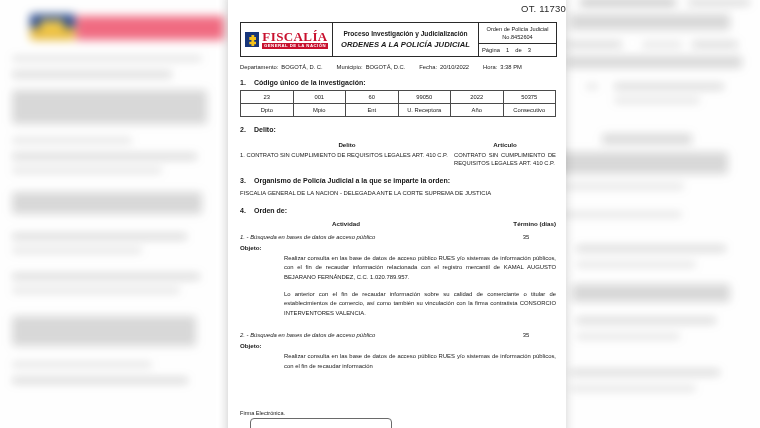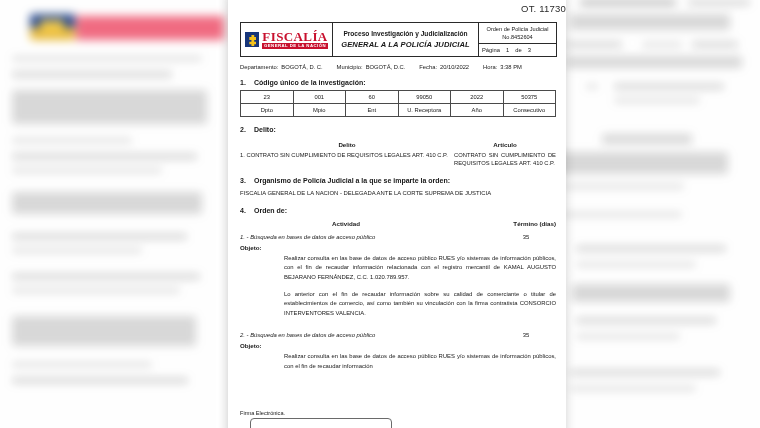--- a/index.html
+++ b/index.html
@@ -305,21 +305,21 @@
             <div class="logo-wrap">
               <div class="logo-mark"></div>
               <div class="logo-text">
                 <div class="logo-fisc">FISCALÍA</div>
                 <div class="logo-sub">GENERAL DE LA NACIÓN</div>
               </div>
             </div>
           </td>
           <td class="hdr-mid-cell">
             <div class="hdr-proc">Proceso Investigación  y Judicialización</div>
-            <div class="hdr-ord">GENERAL A LA POLICÍA JUDICIAL</div>
+            <div class="hdr-ord">ORDENES A LA POLICÍA JUDICIAL</div>
           </td>
           <td class="hdr-right-cell">
             <div class="hdr-r-top">
               <div>Orden de Policía Judicial</div>
               <div>No.8452604</div>
             </div>
             <div class="hdr-r-bot">
               <span class="pg">Página</span>
               <span class="pg">1</span>
               <span class="pg">de</span>

